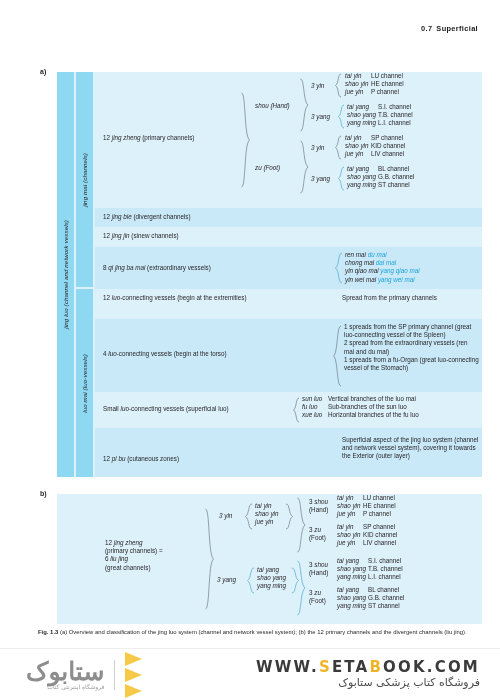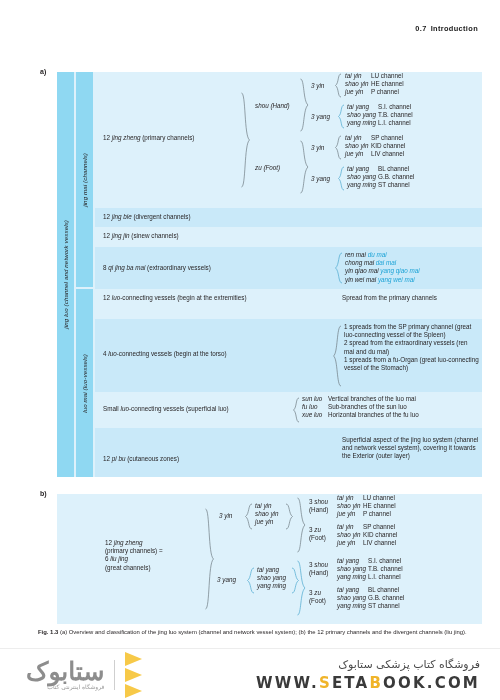--- a/index.html
+++ b/index.html
@@ -120,21 +120,21 @@
     font-size: 15px; font-weight: bold; color: #3a3a3a; letter-spacing: 2.2px;
   }
   #banner-url .y { color: #f0b429; }
 </style>
 </head>
 <body>
 
 <div class="page">
 
   <div class="running-head">
-    <span class="num">0.7</span><span>Introduction</span>
+    <span class="num">0.7</span><span>Superficial</span>
   </div>
 
   <div class="panel-letter" style="left:40px; top:68px;">a)</div>
 
   <div id="panel-a">
 
     <div class="spine" id="spine-outer">
       <span class="spine-label">jing luo (channel and network vessels)</span>
     </div>
     <div class="spine" id="spine-inner-top">
@@ -379,18 +379,18 @@
         <div id="logo-sub">فروشگاه اینترنتی کتاب</div>
       </div>
       <div id="logo-divider"></div>
       <div id="chevrons">
         <div class="chev"></div>
         <div class="chev"></div>
         <div class="chev"></div>
       </div>
     </div>
     <div id="banner-right">
+      <div id="banner-url"><span>WWW.</span><span class="y">S</span><span>ETA</span><span class="y">B</span><span>OOK.COM</span></div>
       <div id="banner-fa">فروشگاه کتاب پزشکی ستابوک</div>
-      <div id="banner-url"><span>WWW.</span><span class="y">S</span><span>ETA</span><span class="y">B</span><span>OOK.COM</span></div>
     </div>
   </div>
 
 </div>
 
 </body></html>

